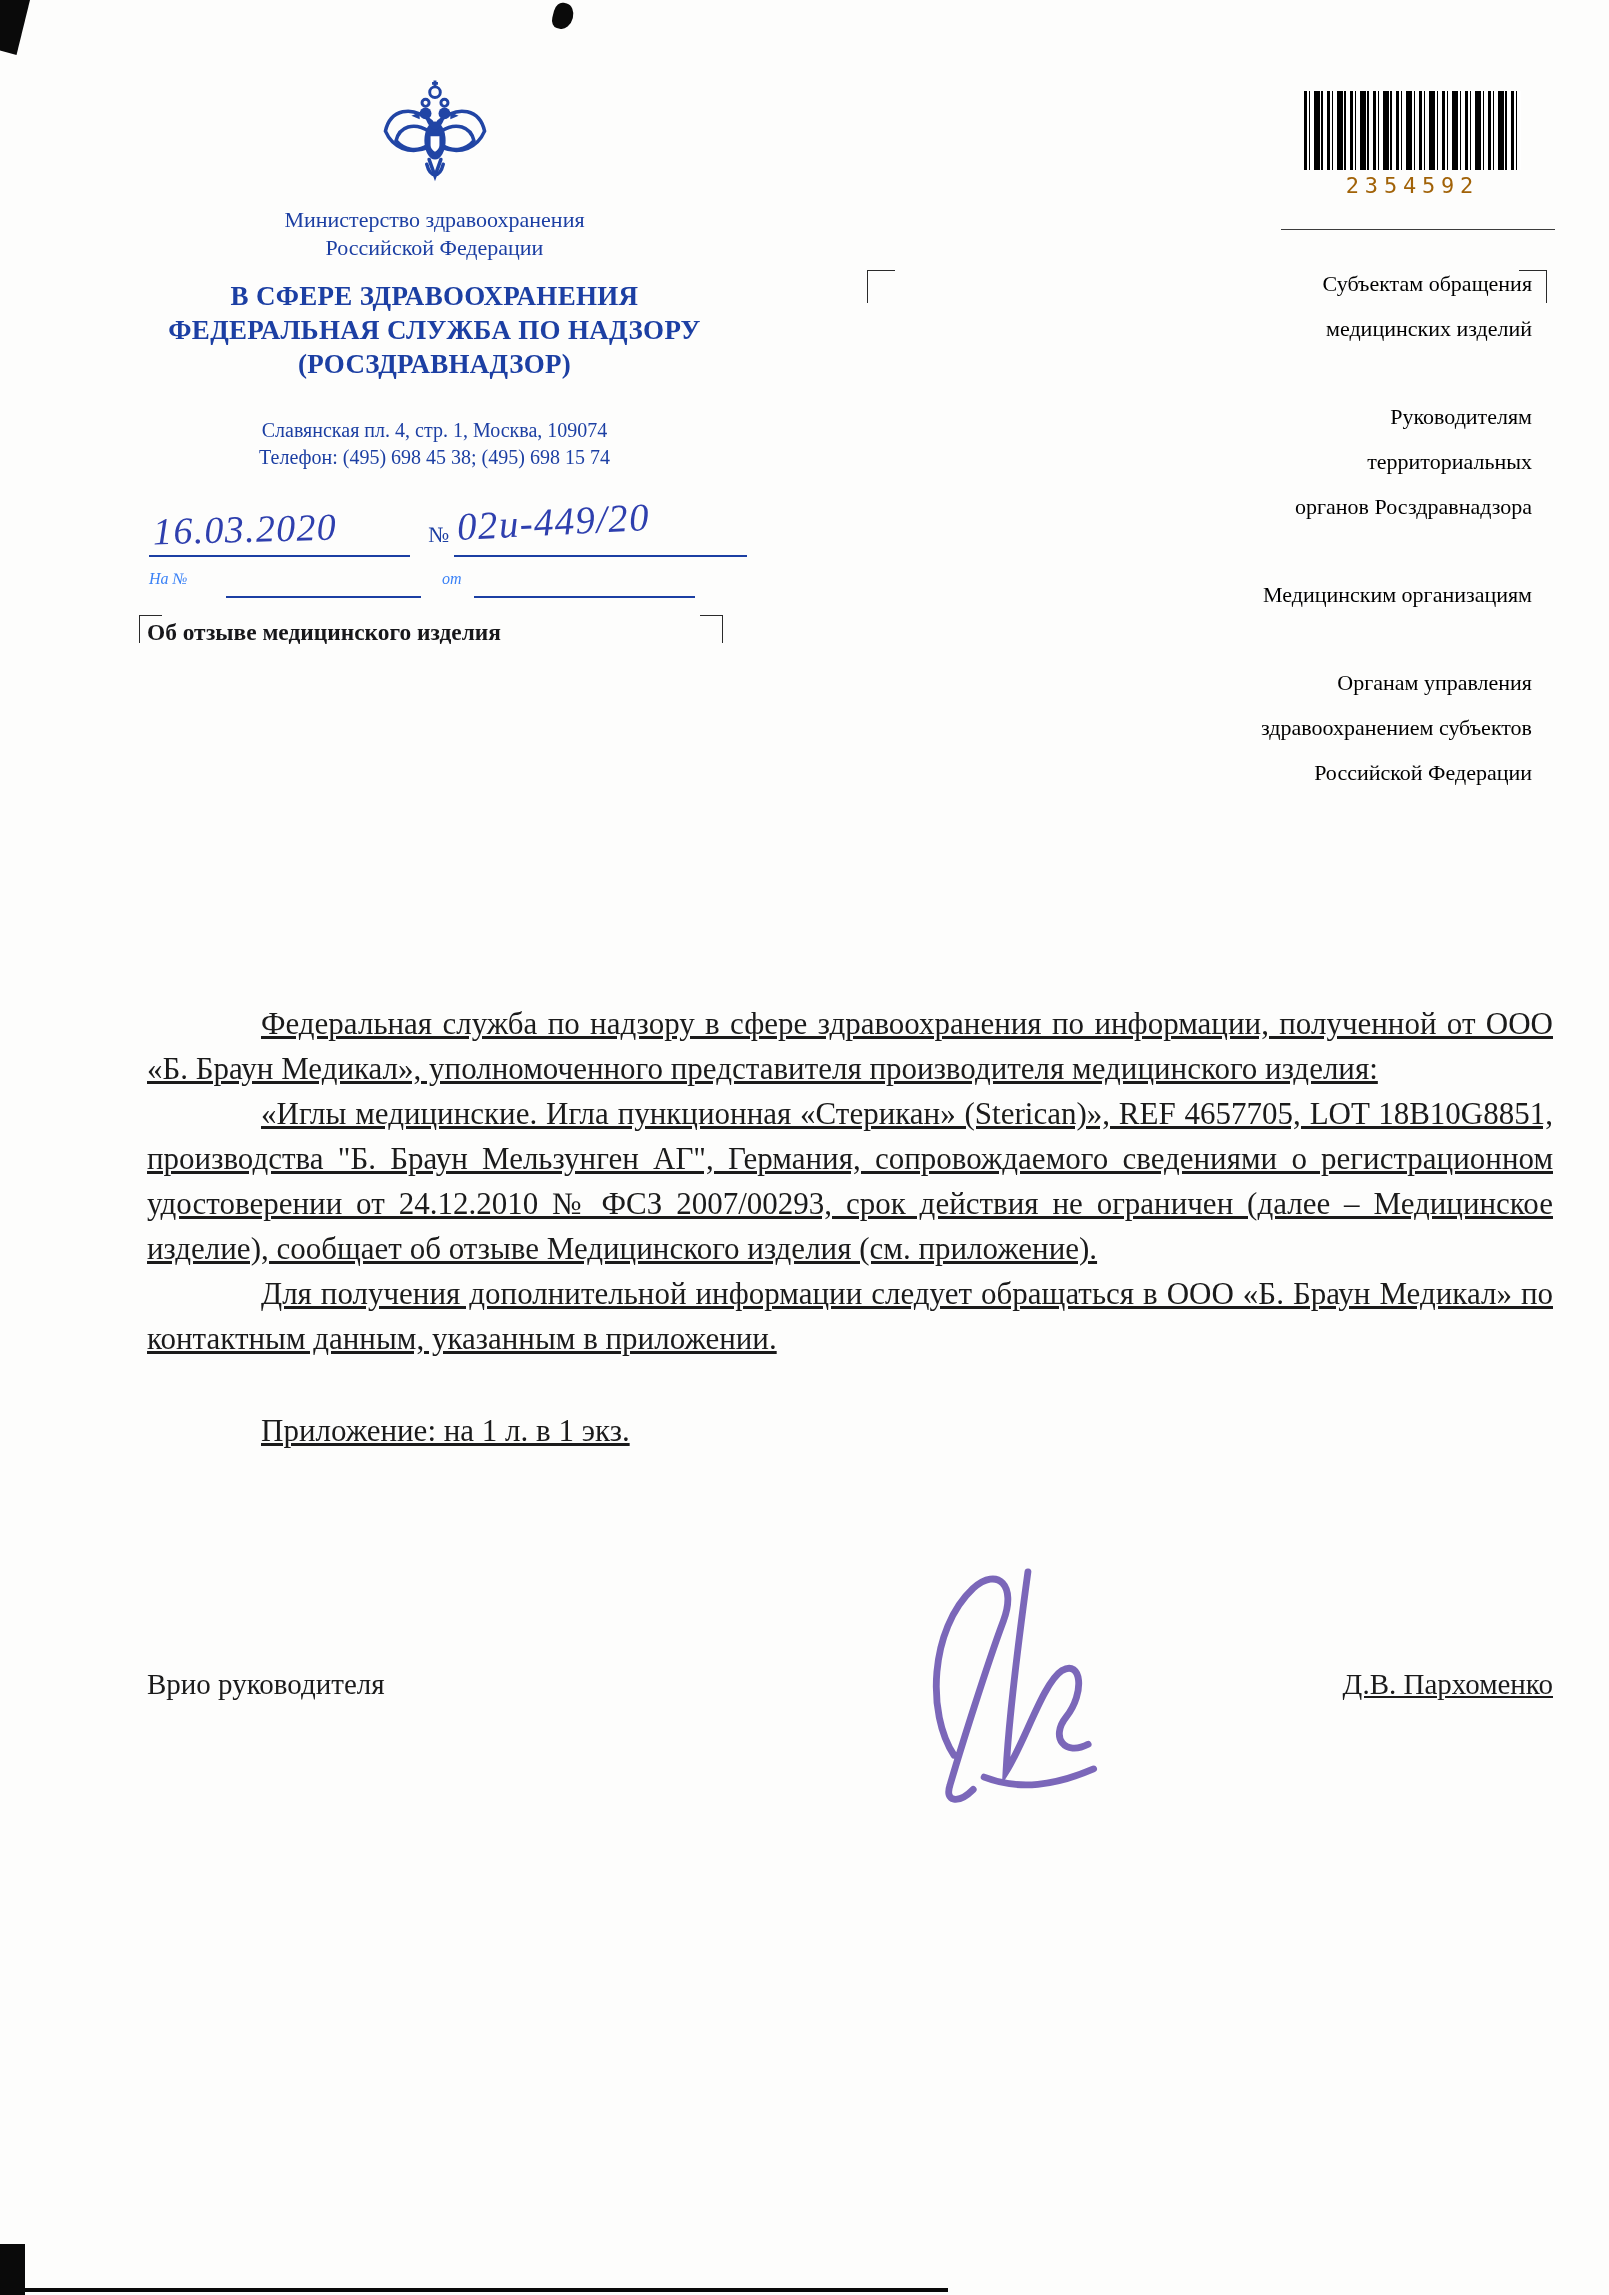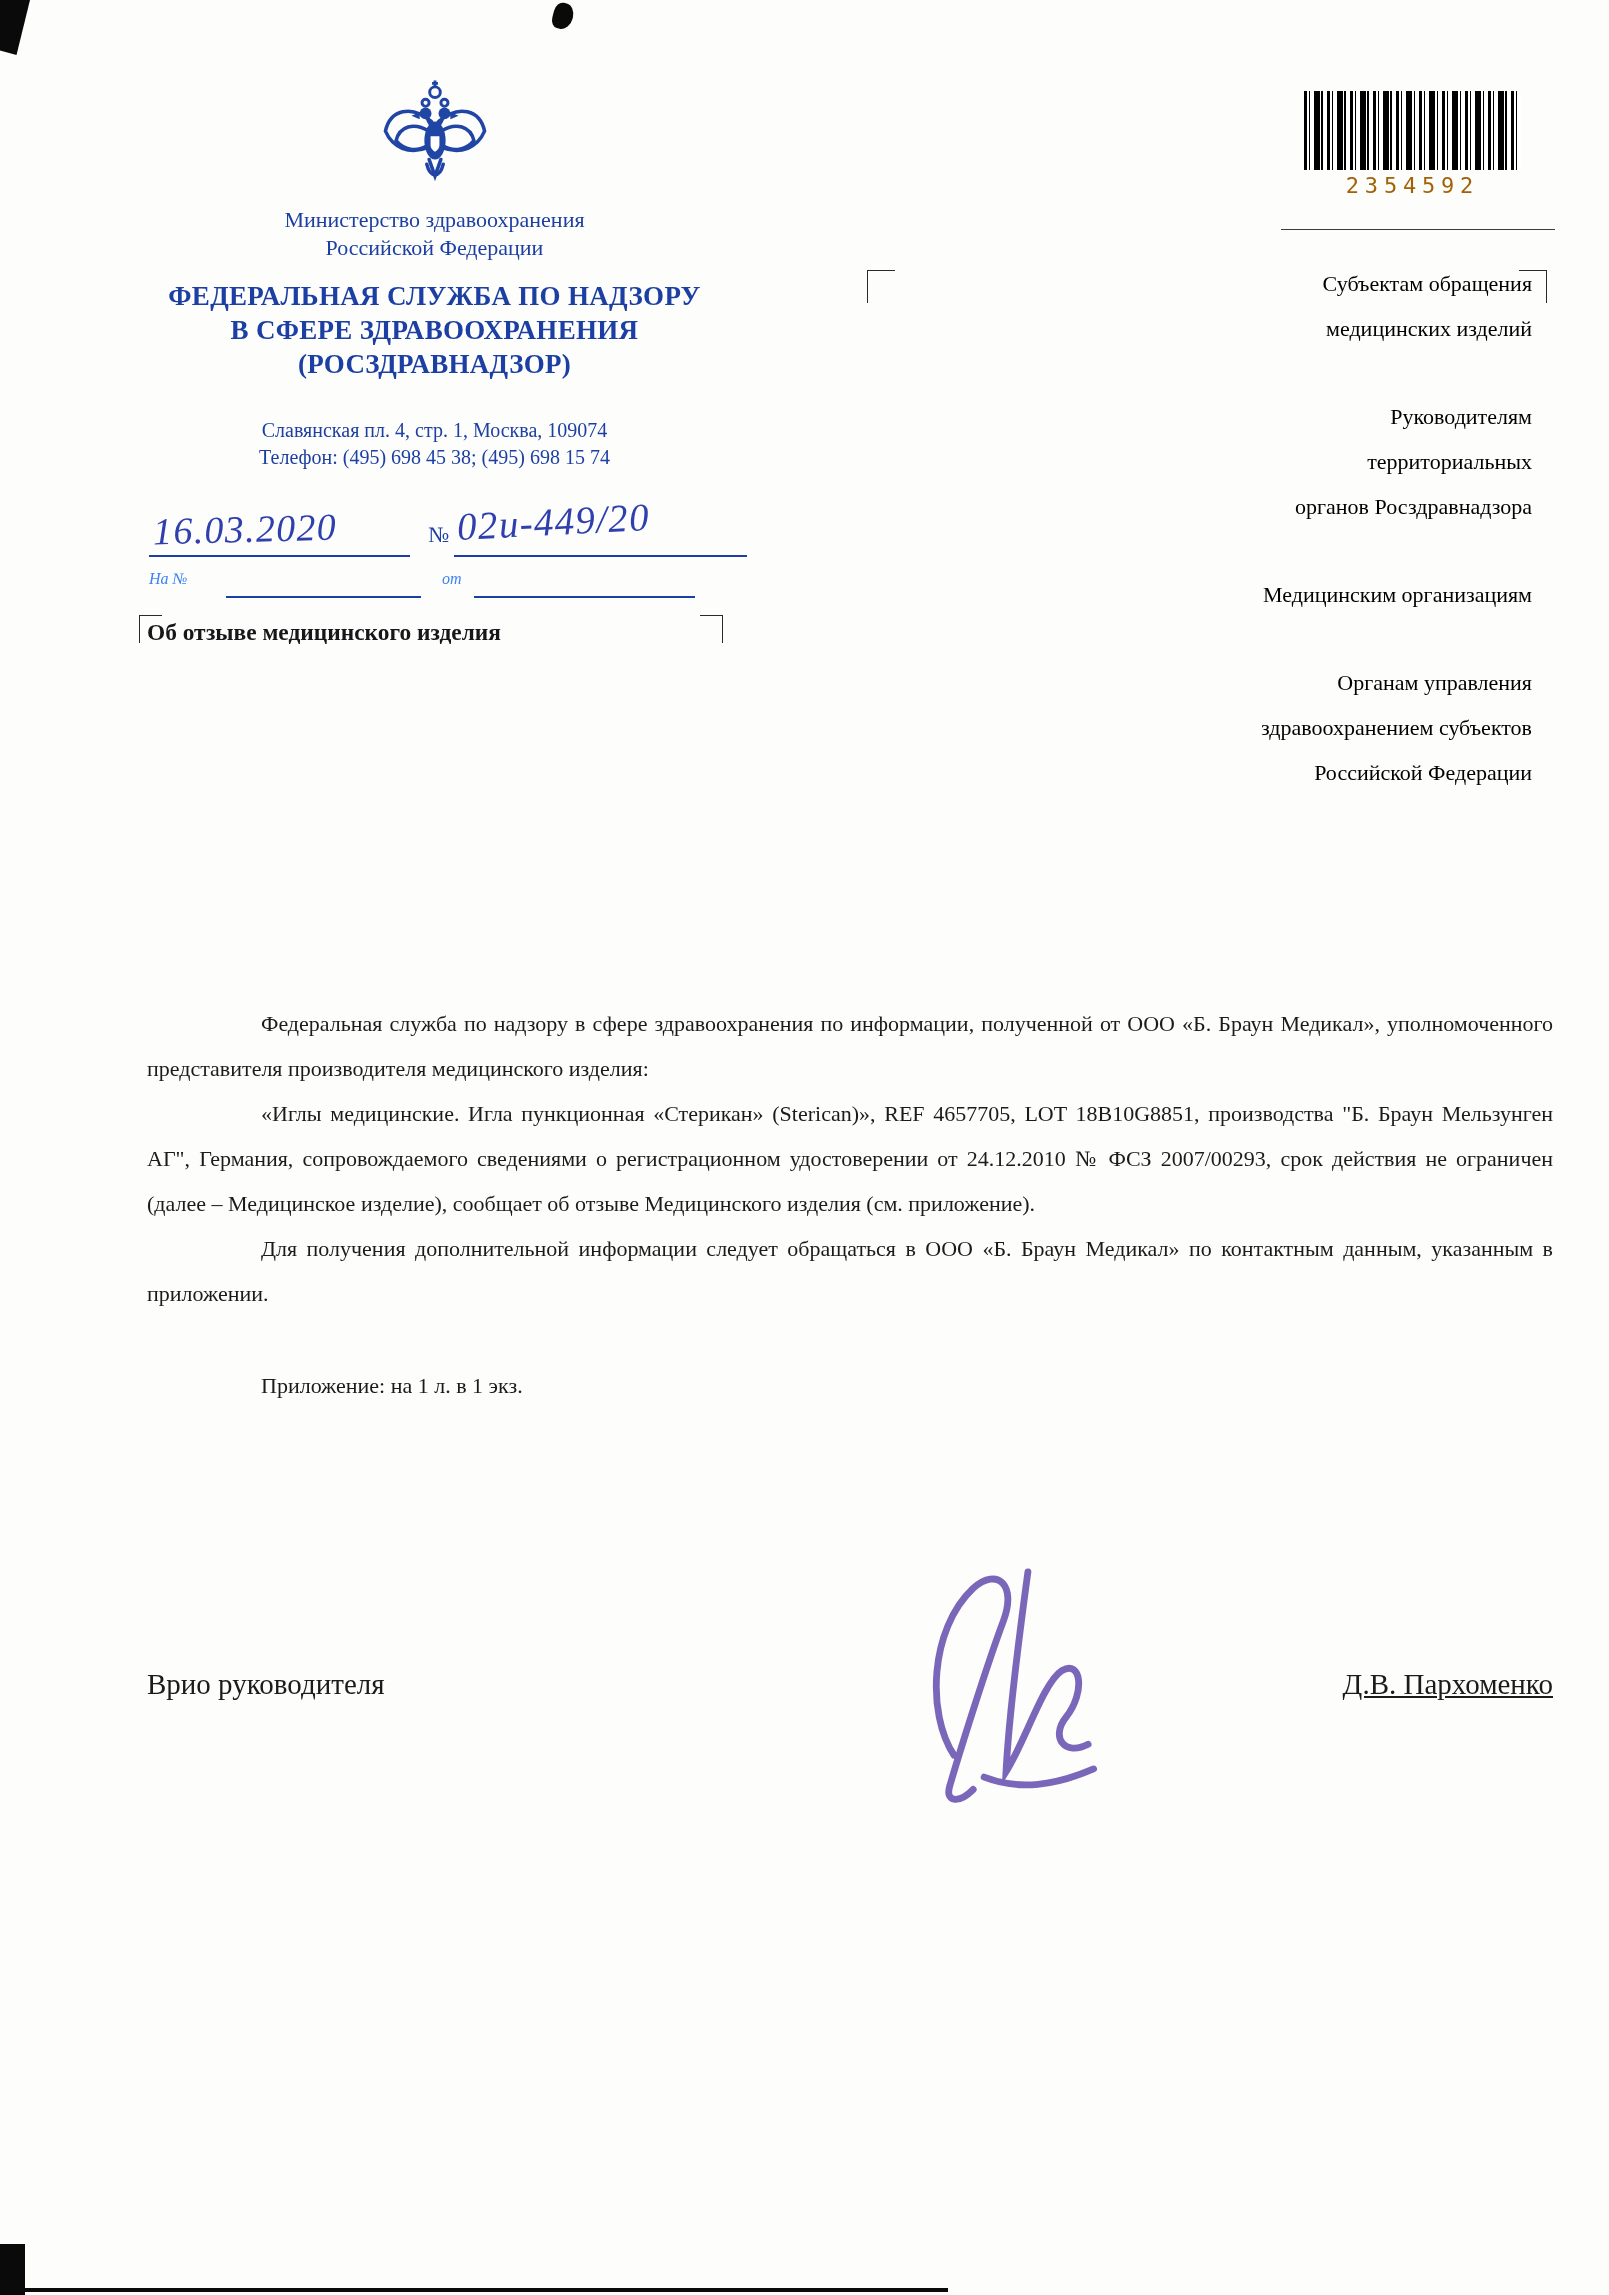--- a/index.html
+++ b/index.html
@@ -55,21 +55,21 @@
     background:repeating-linear-gradient(90deg,
       #000 0px,#000 3.2px,#fff 3.2px,#fff 5.2px,
       #000 5.2px,#000 6.5px,#fff 6.5px,#fff 10.4px,
       #000 10.4px,#000 15.6px,#fff 15.6px,#fff 17.5px,
       #000 17.5px,#000 19px,#fff 19px,#fff 23px);}
   .bar-num{position:absolute;left:1304px;top:173px;width:217px;text-align:center;
     font-family:"DejaVu Sans Mono", monospace;font-size:22px;letter-spacing:5.8px;color:#a16207;}
   .bc-rule{position:absolute;left:1281px;top:229px;width:274px;height:1.3px;background:#3c3c3c;}
   
   .body-block{position:absolute;left:147px;top:1001px;width:1406px;}
-  .body-block p{margin:0;font-size:22px;line-height:45px;text-align:justify;text-indent:114px;}
+  .body-block p{margin:0;font-size:31px;line-height:45px;text-align:justify;text-indent:114px;text-decoration:underline;}
   .attach{margin-top:47px !important;text-align:left !important;}
   
   .sig-row{position:absolute;left:147px;top:1668px;width:1406px;font-size:29px;}
   .sig-pos{position:absolute;left:0;top:0;}
   .sig-name{position:absolute;right:0;top:0;text-decoration:underline;}
   .sig-svg{position:absolute;left:901px;top:1550px;width:221px;height:260px;}
 </style>
 </head>
 <body>
 
@@ -104,22 +104,22 @@
         <circle cx="50" cy="15" r="4.5"></circle>
         <path d="M50 10 v-5 M47.5 7.5 h5"></path>
         <path d="M45 51 h10 v9 c0 4 -5 7 -5 7 c0 0 -5 -3 -5 -7z" fill="#ffffff"></path>
       </g>
     </svg>
     <div class="min-block">
       <div>Министерство здравоохранения</div>
       <div>Российской Федерации</div>
     </div>
     <div class="svc-block">
+      <div>В СФЕРЕ ЗДРАВООХРАНЕНИЯ</div>
       <div>ФЕДЕРАЛЬНАЯ СЛУЖБА ПО НАДЗОРУ</div>
-      <div>В СФЕРЕ ЗДРАВООХРАНЕНИЯ</div>
       <div>(РОСЗДРАВНАДЗОР)</div>
     </div>
     <div class="contact-block">
       <div>Славянская пл. 4, стр. 1, Москва, 109074</div>
       <div>Телефон: (495) 698 45 38; (495) 698 15 74</div>
     </div>
   </div>
 
   <div class="ref">
     <span class="hand hand-date">16.03.2020</span>

